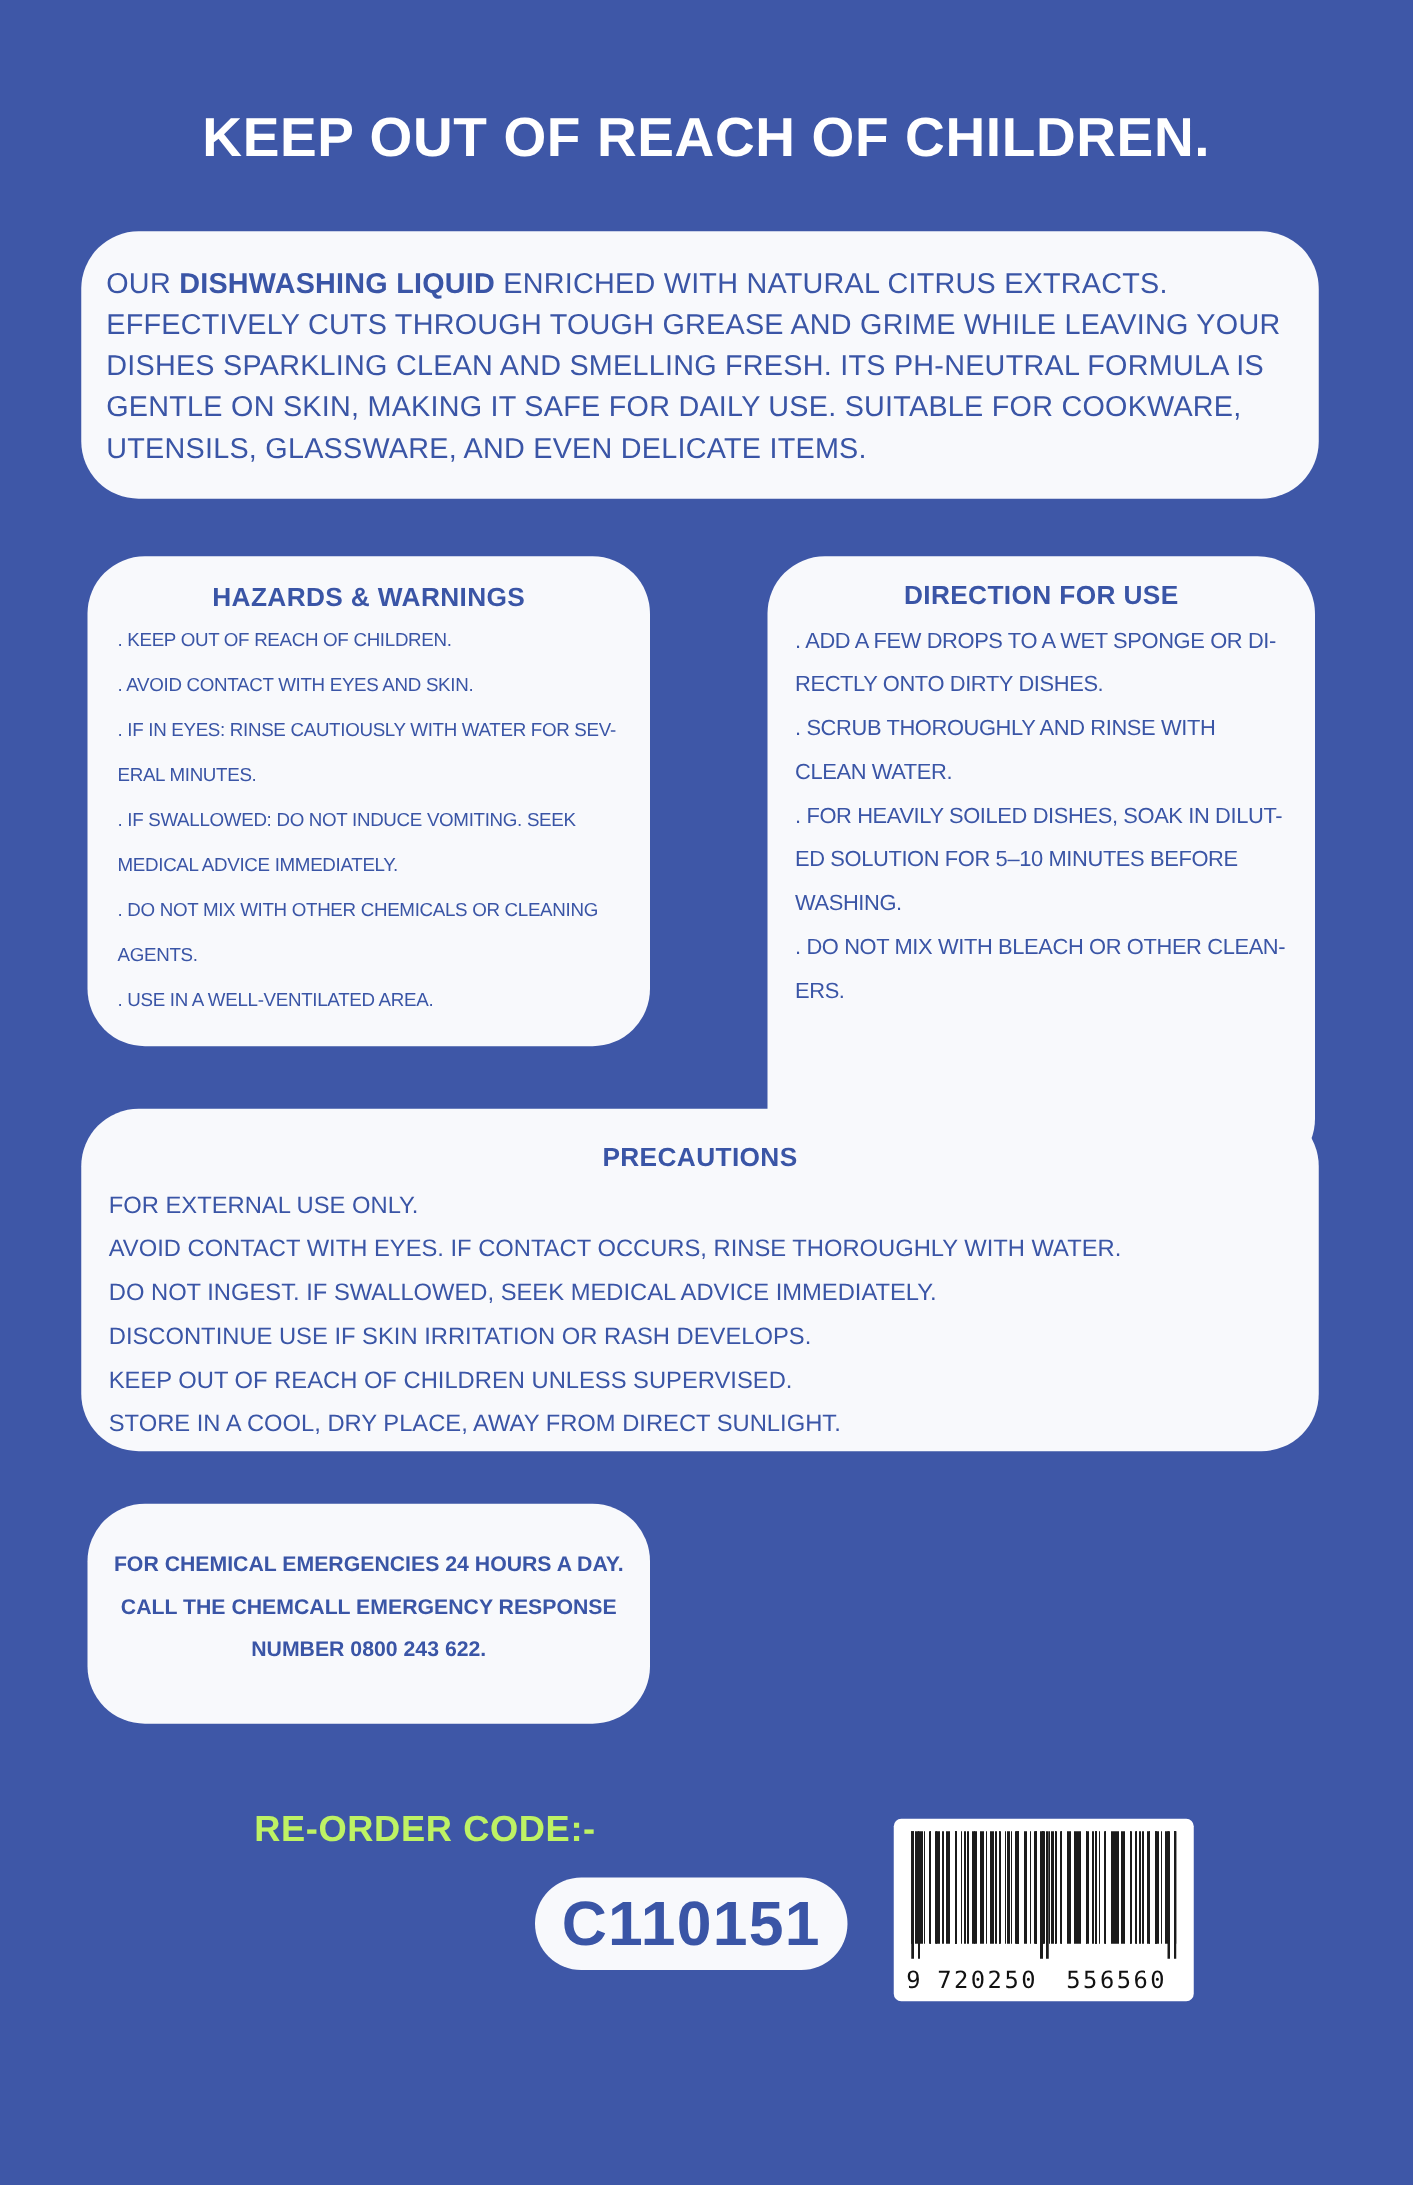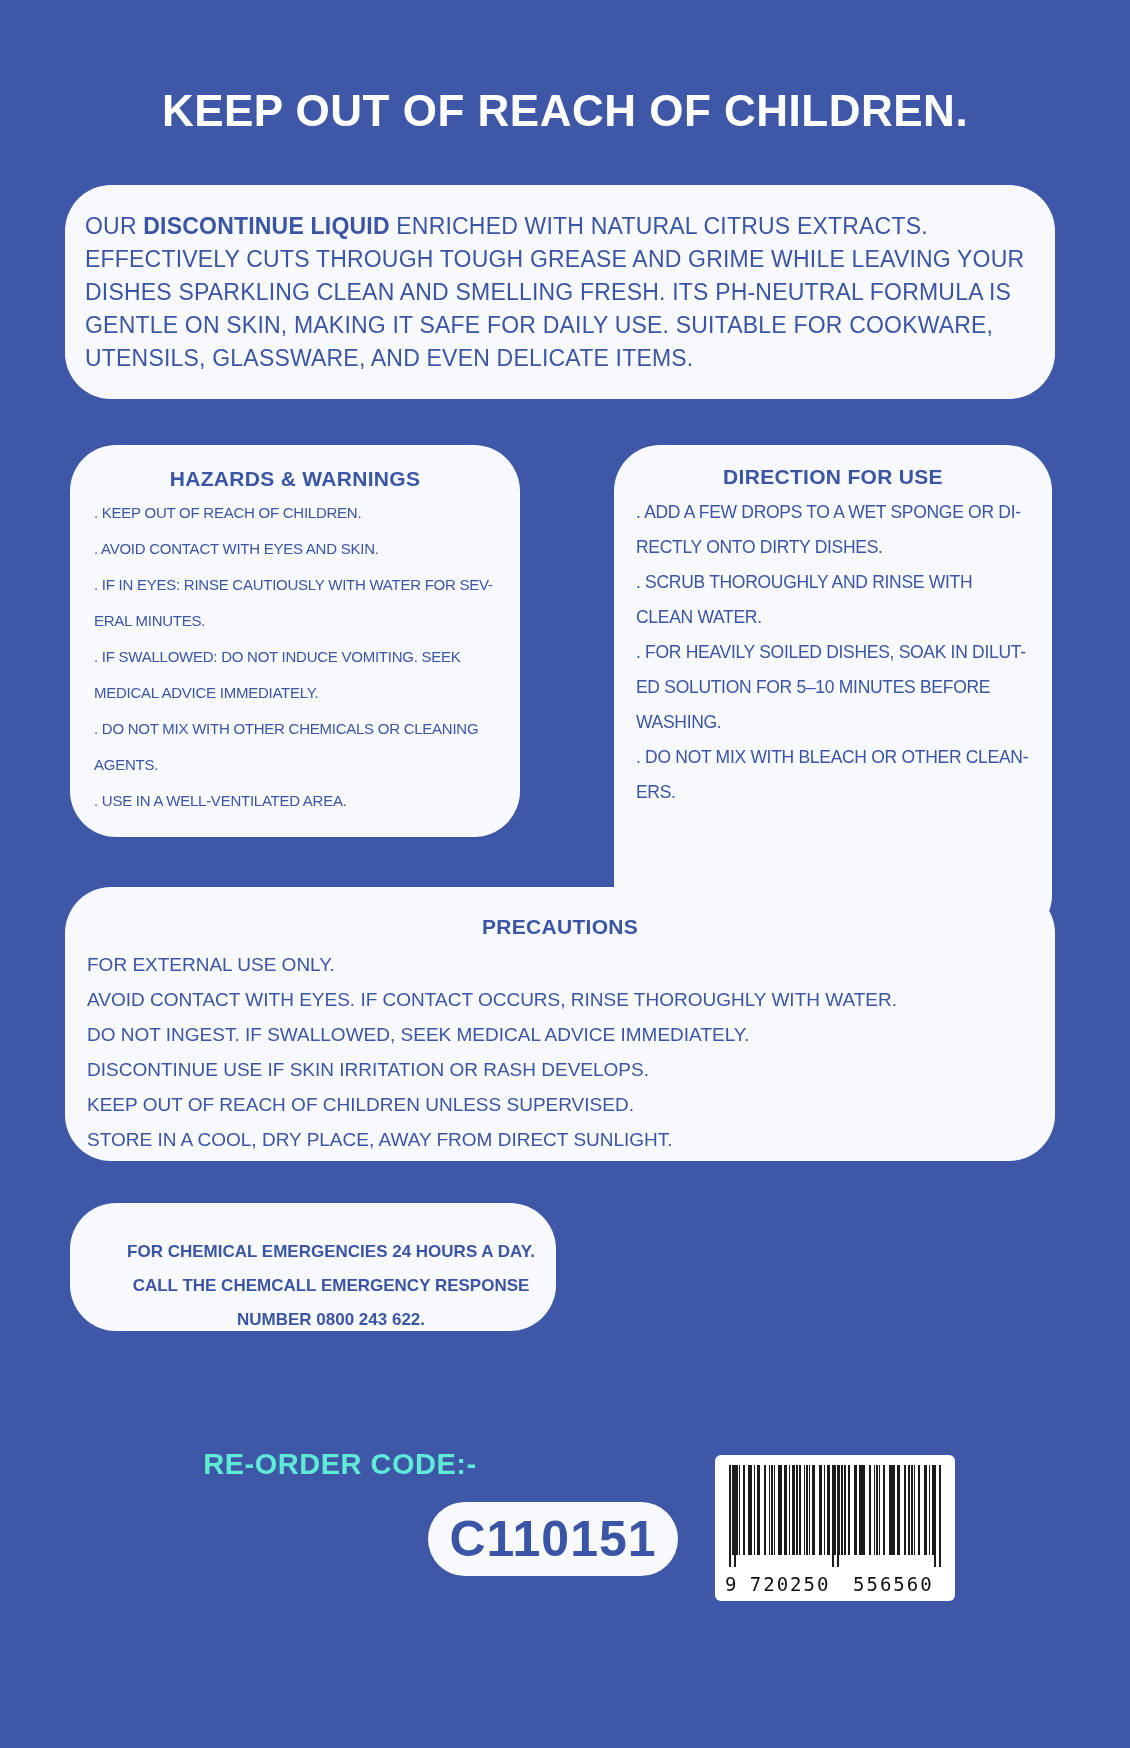--- a/index.html
+++ b/index.html
@@ -44,38 +44,38 @@
     padding:6px 10px 0 22px; font-size:17.5px; line-height:35px;
     letter-spacing:-0.3px;
   }
 
   
   .precautions { left:65px; top:887px; width:990px; height:274px; }
   .precautions h2 { padding-top:28px; }
   .precautions .lines { padding:8px 20px 0 22px; font-size:19px; line-height:35px; }
 
   
-  .emergency { left:70px; top:1203px; width:450px; height:128px;padding-left:36px; }
+  .emergency { left:70px; top:1203px; width:450px; height:176px; }
   .emergency .lines {
     padding:32px 20px 0 20px; text-align:center;
     font-weight:700; font-size:17px; line-height:34px;
   }
 
   
   .manufacturer { left:614px; top:1203px; width:438px; height:176px; }
   .manufacturer h2 { padding-top:20px; }
   .manufacturer .lines {
     padding:1px 8px 0 8px; text-align:center;
     font-weight:700; font-size:19px; line-height:34px;
   }
 
   
   .reorder-label {
     position:absolute; top:1448px; left:0; width:680px; text-align:center;
-    color:#5eead4; font-weight:700; font-size:29px; letter-spacing:0.5px;
+    color:#bef264; font-weight:700; font-size:29px; letter-spacing:0.5px;
   }
   .pill {
     position:absolute; top:1502px; left:428px; width:250px; height:74px;
     background:#F8F9FC; border-radius:43px;
     display:flex; align-items:center; justify-content:center;
   }
   .pill span { font-size:50px; font-weight:700; color:#3A55A6; letter-spacing:1px; }
 
   
   .barcode {
@@ -105,21 +105,21 @@
   .digits .grp { flex:1; text-align:center; }
 </style>
 </head>
 <body>
 
 <div class="label">
 
   <div class="title">KEEP OUT OF REACH OF CHILDREN.</div>
 
   <section class="panel desc">
-    <p class="desc-text"><span>OUR </span><strong>DISCONTINUE LIQUID</strong><span> ENRICHED WITH NATURAL CITRUS EXTRACTS. EFFECTIVELY CUTS THROUGH TOUGH GREASE AND GRIME WHILE LEAVING YOUR DISHES SPARKLING CLEAN AND SMELLING FRESH. ITS PH-NEUTRAL FORMULA IS GENTLE ON SKIN, MAKING IT SAFE FOR DAILY USE. SUITABLE FOR COOKWARE, UTENSILS, GLASSWARE, AND EVEN DELICATE ITEMS.</span></p>
+    <p class="desc-text"><span>OUR </span><strong>DISHWASHING LIQUID</strong><span> ENRICHED WITH NATURAL CITRUS EXTRACTS. EFFECTIVELY CUTS THROUGH TOUGH GREASE AND GRIME WHILE LEAVING YOUR DISHES SPARKLING CLEAN AND SMELLING FRESH. ITS PH-NEUTRAL FORMULA IS GENTLE ON SKIN, MAKING IT SAFE FOR DAILY USE. SUITABLE FOR COOKWARE, UTENSILS, GLASSWARE, AND EVEN DELICATE ITEMS.</span></p>
   </section>
 
   <section class="panel hazards">
     <h2>HAZARDS &amp; WARNINGS</h2>
     <div class="lines">. KEEP OUT OF REACH OF CHILDREN.
 . AVOID CONTACT WITH EYES AND SKIN.
 . IF IN EYES: RINSE CAUTIOUSLY WITH WATER FOR SEV-
 ERAL MINUTES.
 . IF SWALLOWED: DO NOT INDUCE VOMITING. SEEK
 MEDICAL ADVICE IMMEDIATELY.

